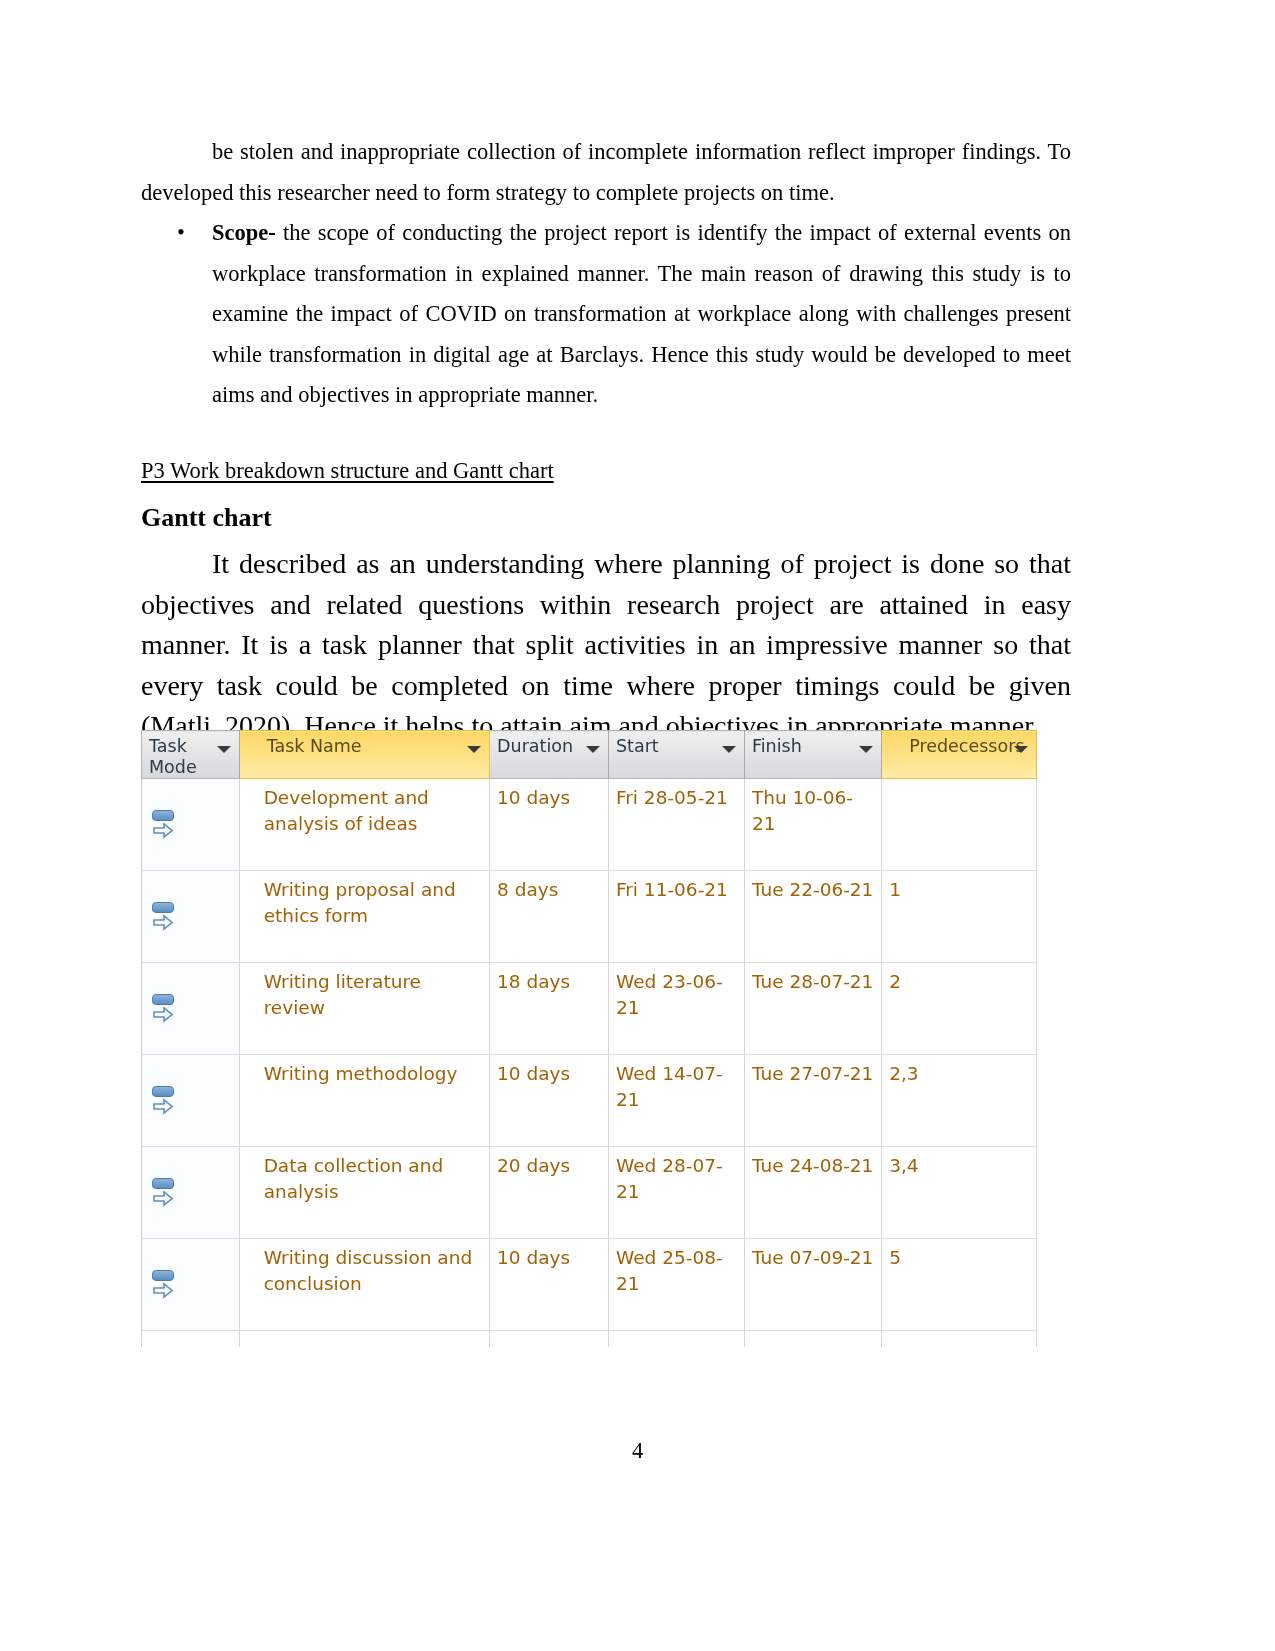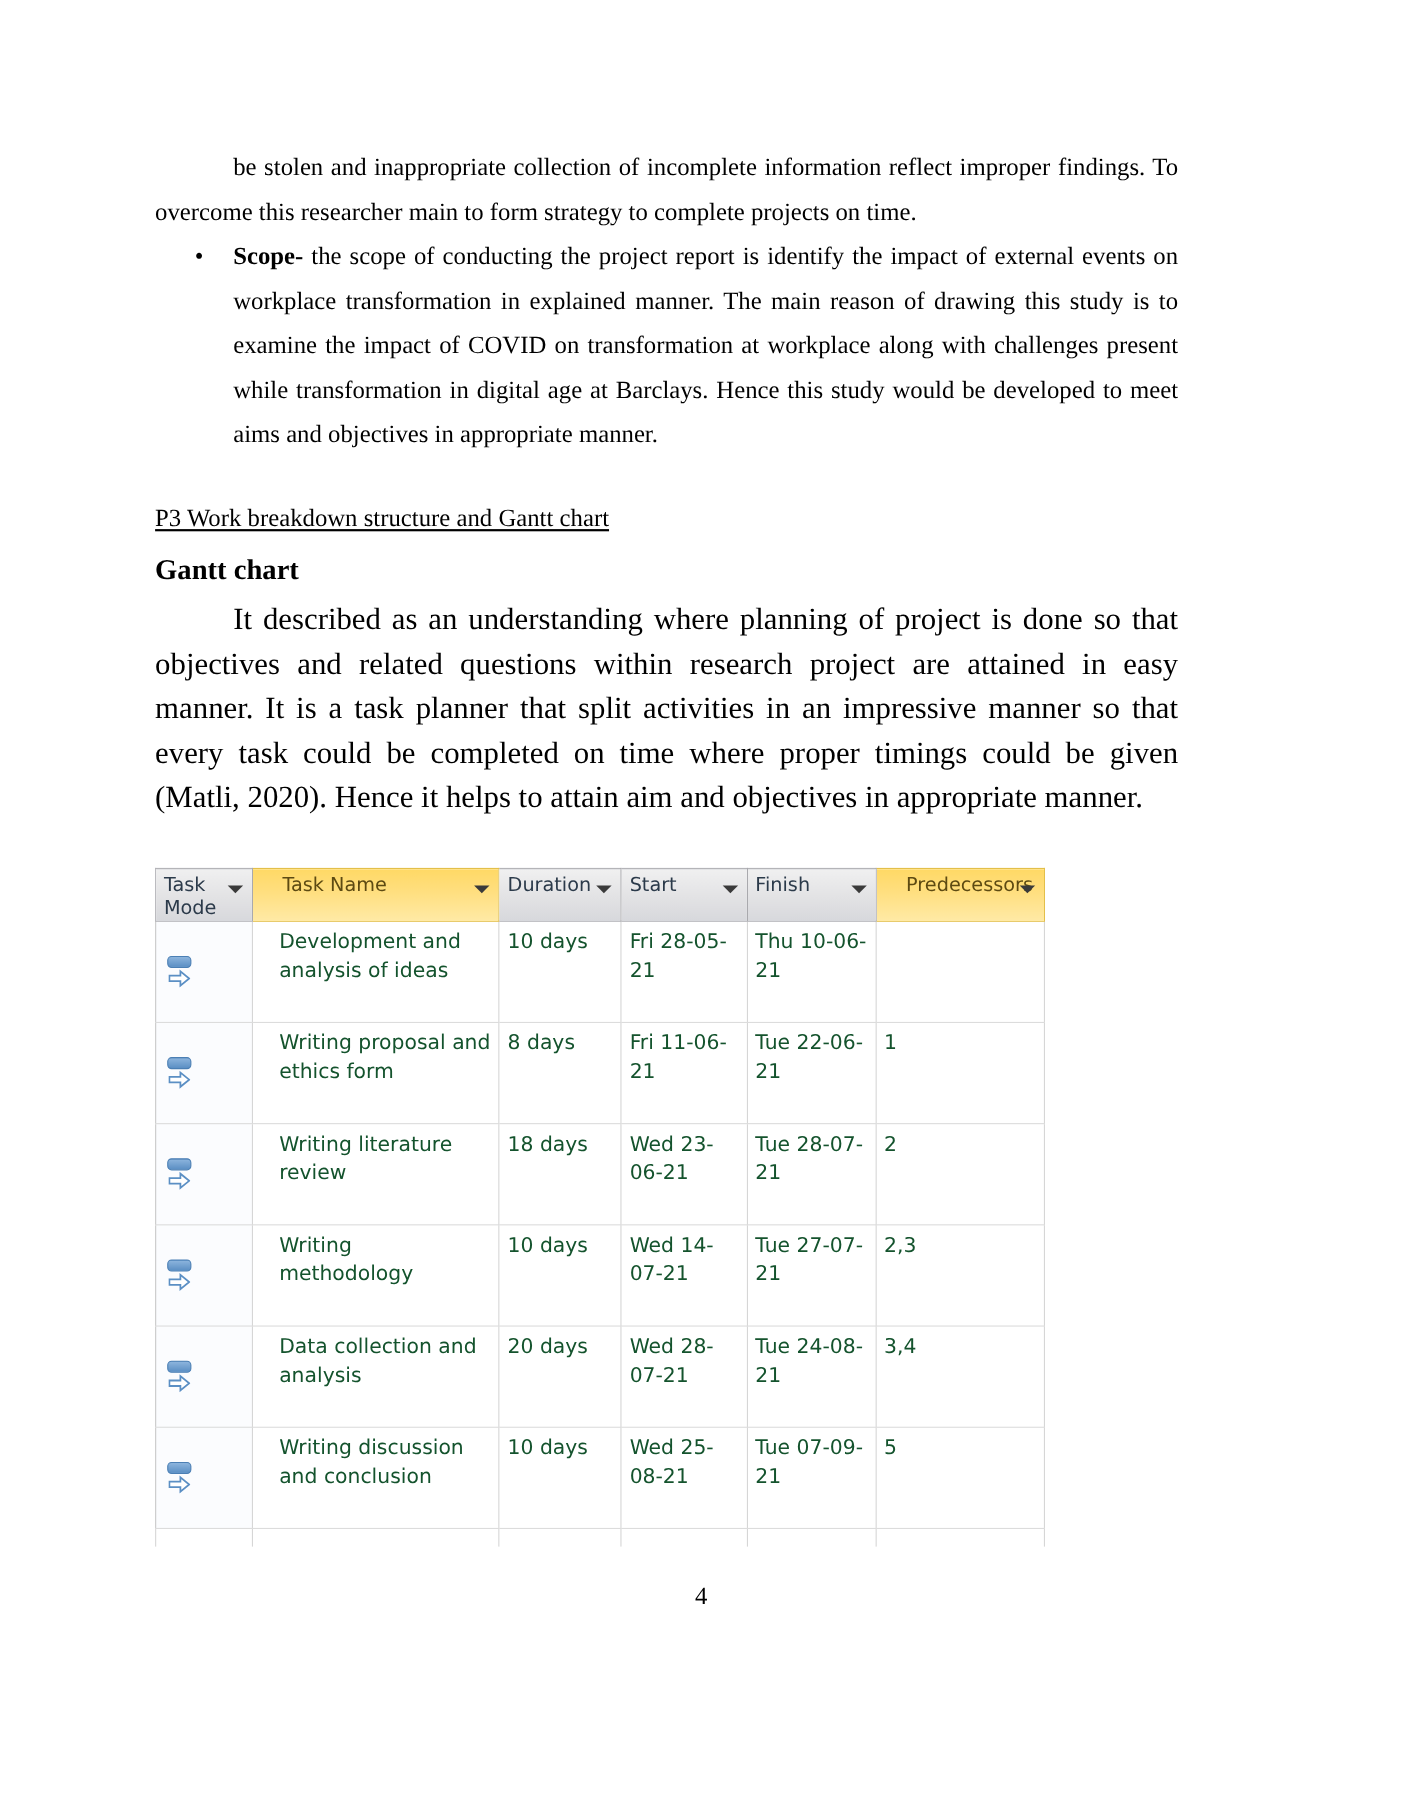--- a/index.html
+++ b/index.html
@@ -90,22 +90,22 @@
     line-height: 40.5px;
     text-align: justify;
     text-justify: inter-word;
   }
   .para-wide.indent { text-indent: 71px; }
 
   
   .project-table {
     position: absolute;
     left: 141px;
-    top: 789px;
-    width: 809px;
+    top: 730px;
+    width: 896px;
     border-collapse: collapse;
     font-family: "DejaVu Sans", "Liberation Sans", sans-serif;
     background: #ffffff;
     box-shadow: 0 0 0 0 transparent;
   }
   .project-table td, .project-table th {
     border: 1px solid #c9c9c9;
     padding: 0;
     vertical-align: top;
   }
@@ -141,21 +141,21 @@
     top: 15px;
     width: 0; height: 0;
     border-left: 7px solid transparent;
     border-right: 7px solid transparent;
     border-top: 7px solid #3a3a3a;
   }
 
   
   .project-table tbody td {
     font-size: 18.5px;
-    color: #14532d;
+    color: #a16207;
     line-height: 26px;
     padding: 6px 7px 10px 7px;
     background: #ffffff;
     border-left: 1px solid #d6d6d6;
     border-right: 1px solid #d6d6d6;
     border-top: 1px solid #e8e8e8;
     border-bottom: 1px solid #dcdcdc;
     white-space: pre-line;
   }
   .project-table tbody td.mode-cell {
@@ -215,21 +215,21 @@
     font-family: "Liberation Serif", "DejaVu Serif", serif;
   }
 </style>
 </head>
 <body>
 
 <div class="page">
 
   <div class="content">
 
-    <p class="body-para cont-para">be stolen and inappropriate collection of incomplete information reflect improper findings. To overcome this researcher main to form strategy to complete projects on time.</p>
+    <p class="body-para cont-para">be stolen and inappropriate collection of incomplete information reflect improper findings. To developed this researcher need to form strategy to complete projects on time.</p>
 
     <div class="bullet-item">
       <span class="bullet-glyph">•</span>
       <span class="bullet-body"><b>Scope-</b><span> the scope of conducting the project report is identify the impact of external events on workplace transformation in explained manner. The main reason of drawing this study is to examine the impact of COVID on transformation at workplace along with challenges present while transformation in digital age at Barclays. Hence this study would be developed to meet aims and objectives in appropriate manner.</span></span>
     </div>
 
   </div>
 
   <div style="position:absolute; left:141px; top:433px; width:930px;">
 

